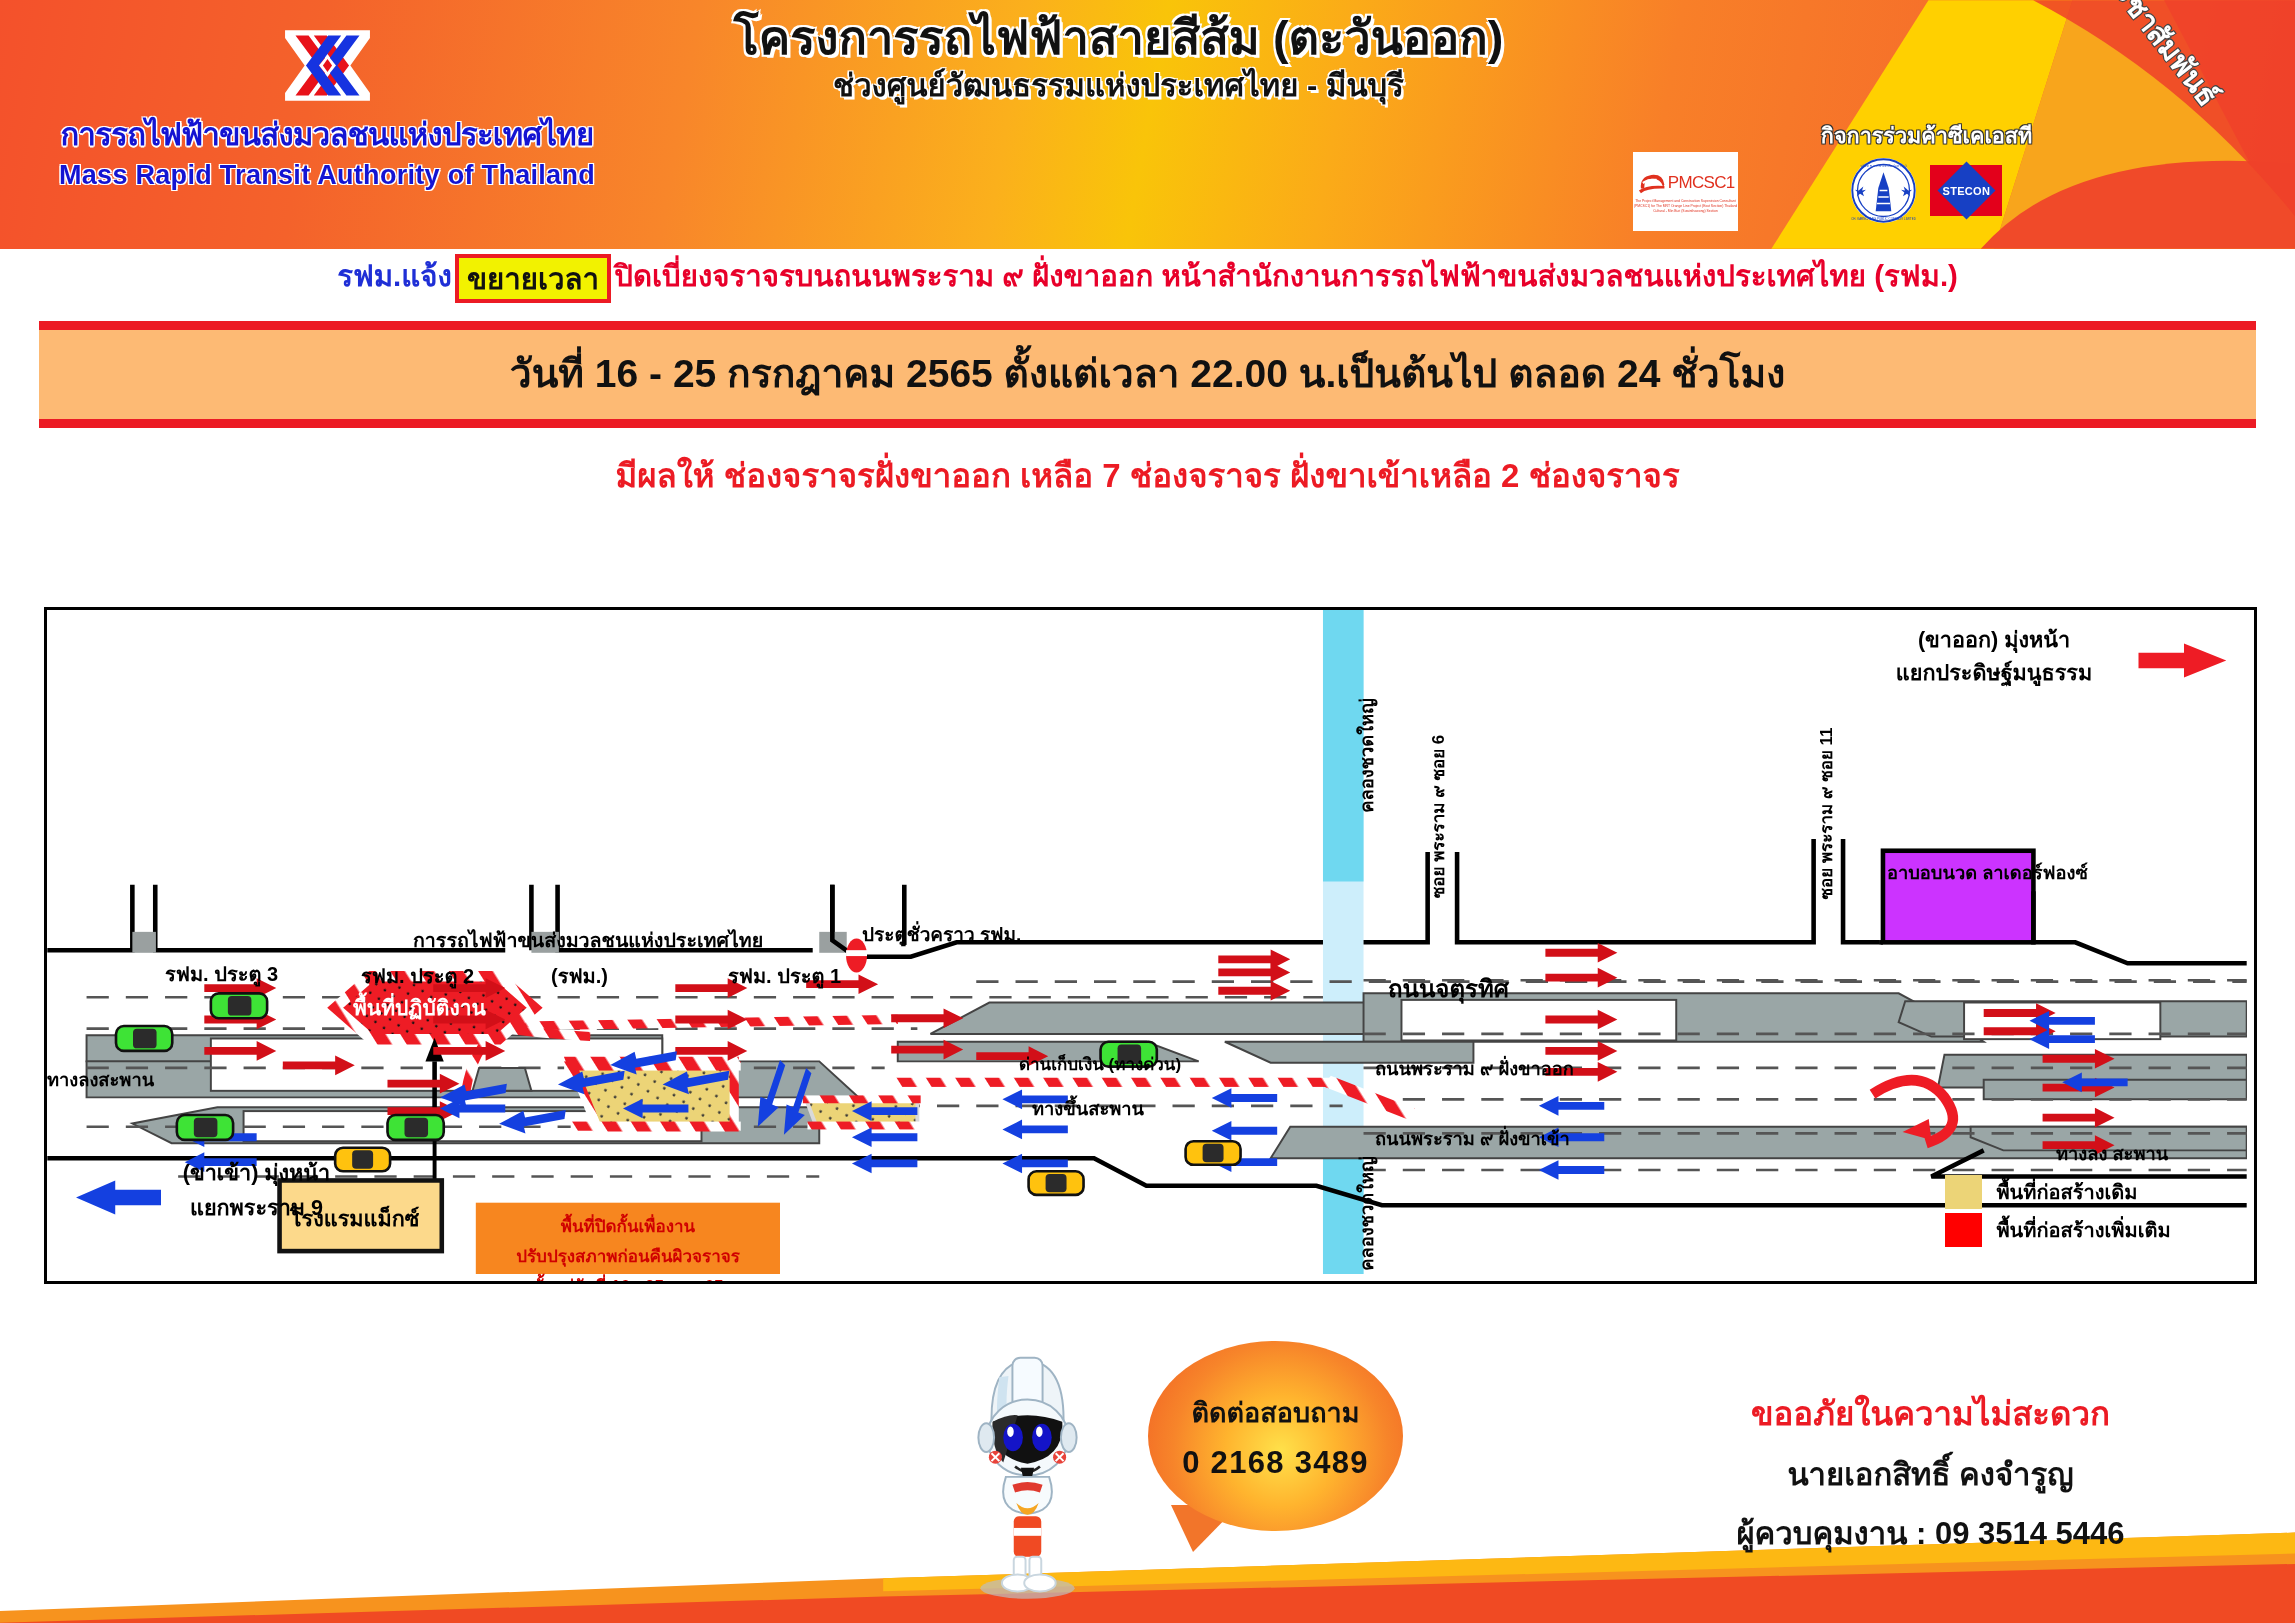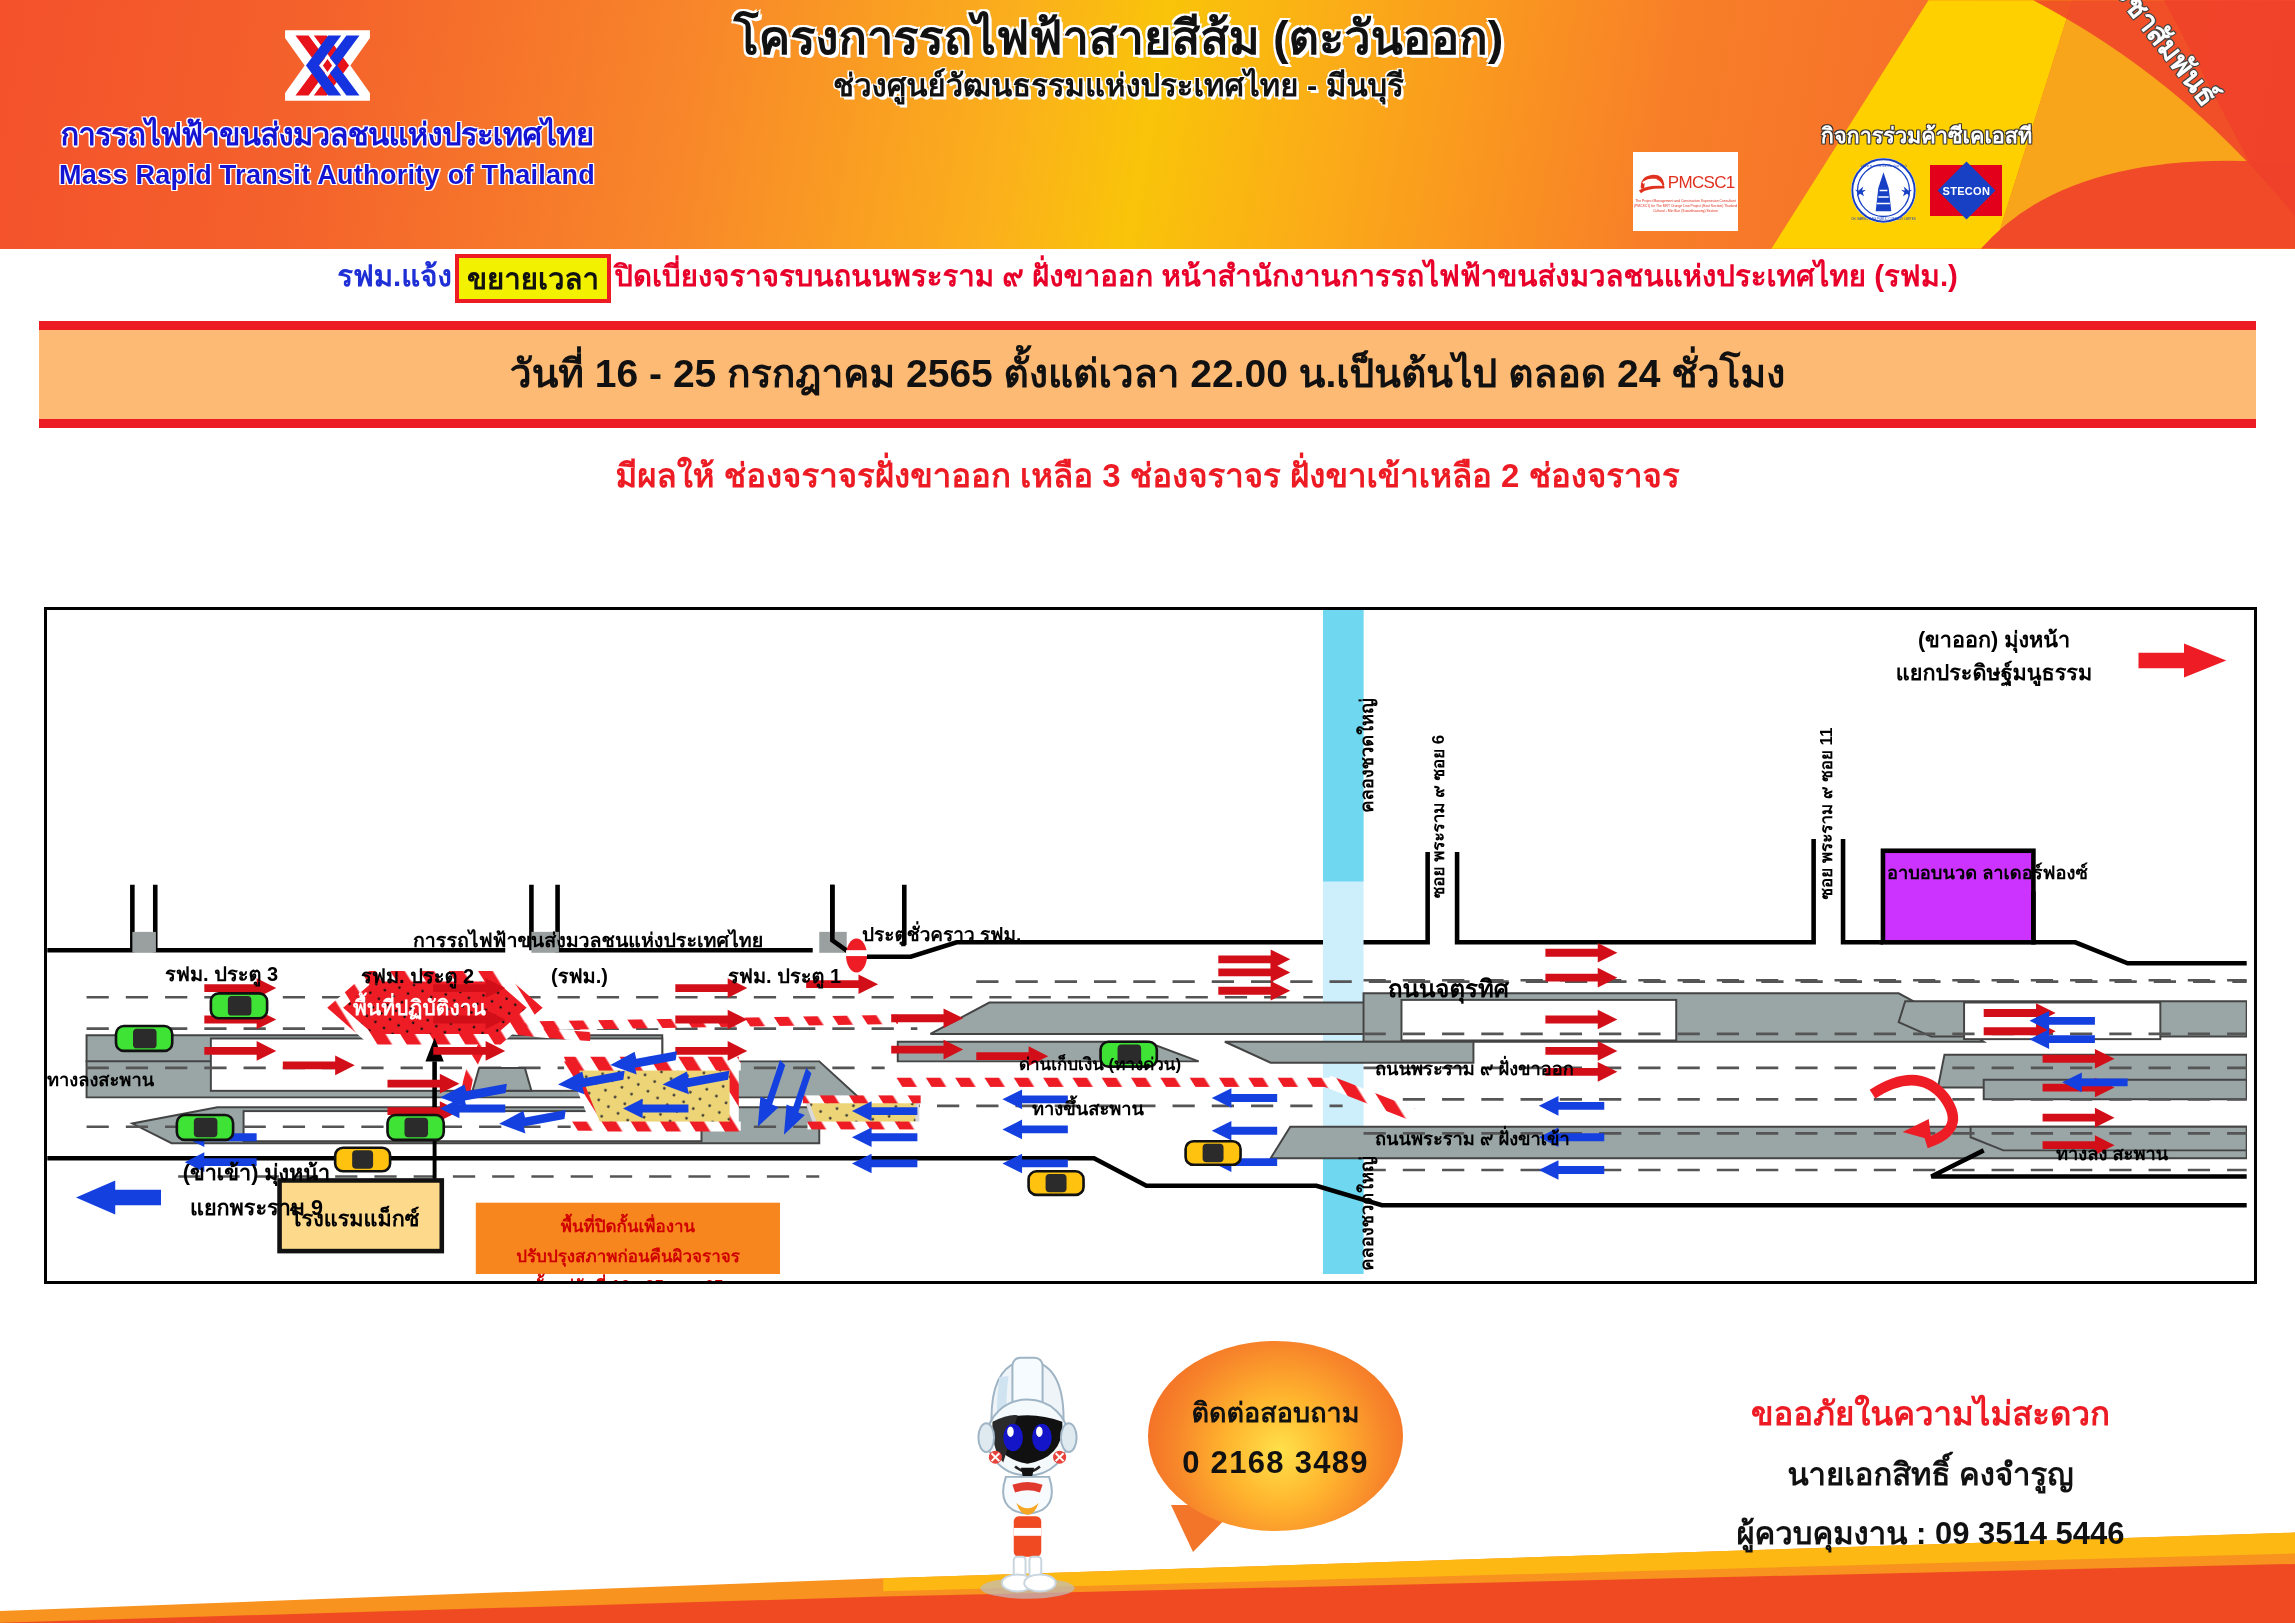--- a/index.html
+++ b/index.html
@@ -155,21 +155,21 @@
   </div>
 </div>
 
 <div id="announce">
   <div class="ann-line1">
     <span class="blue-t">รฟม.แจ้ง</span><span id="expand-badge">ขยายเวลา</span><span class="red-t">ปิดเบี่ยงจราจรบนถนนพระราม ๙ ฝั่งขาออก หน้าสำนักงานการรถไฟฟ้าขนส่งมวลชนแห่งประเทศไทย (รฟม.)</span>
   </div>
   <div id="date-banner">
     <span>วันที่ 16 - 25 กรกฎาคม 2565 ตั้งแต่เวลา 22.00 น.เป็นต้นไป ตลอด 24 ชั่วโมง</span>
   </div>
-  <div class="ann-line3">มีผลให้ ช่องจราจรฝั่งขาออก เหลือ 3 ช่องจราจร ฝั่งขาเข้าเหลือ 2 ช่องจราจร</div>
+  <div class="ann-line3">มีผลให้ ช่องจราจรฝั่งขาออก เหลือ 7 ช่องจราจร ฝั่งขาเข้าเหลือ 2 ช่องจราจร</div>
 </div>
 
 <div id="map">
   <svg id="map-svg" width="2200" height="664" viewBox="0 0 3362 1015">
     <defs>
       <pattern id="hatchY" width="18" height="18" patternTransform="rotate(35)" patternUnits="userSpaceOnUse">
         <rect width="18" height="18" fill="#ecd477"></rect>
         <circle cx="4" cy="4" r="2" fill="#333"></circle>
       </pattern>
       <pattern id="hatchR" width="16" height="16" patternTransform="rotate(35)" patternUnits="userSpaceOnUse">
@@ -426,20 +426,30 @@
     <polygon points="0,18 70,18 70,4 135,30 70,56 70,42 0,42" fill="#ee1c25"></polygon>
   </svg>
   <div class="mlab" style="left:105px;top:546px;width:209px;text-align:center;font-size:21.6px;line-height:1.6;">
     <div>(ขาเข้า) มุ่งหน้า</div>
     <div>แยกพระราม 9</div>
   </div>
   <svg style="position:absolute;left:29px;top:569px;" width="85" height="37" viewBox="0 0 130 56">
     <polygon points="130,16 60,16 60,2 0,28 60,54 60,40 130,40" fill="#1440e0"></polygon>
   </svg>
 
+  <div id="legend" style="position:absolute;left:1898px;top:565px;">
+    <div style="display:flex;align-items:center;gap:14.4px;margin-bottom:3.9px;">
+      <div style="width:37px;height:34px;background:#ecd477;"></div>
+      <span style="font-size:20px;font-weight:bold;">พื้นที่ก่อสร้างเดิม</span>
+    </div>
+    <div style="display:flex;align-items:center;gap:14.4px;">
+      <div style="width:37px;height:34px;background:#ff0000;"></div>
+      <span style="font-size:20px;font-weight:bold;">พื้นที่ก่อสร้างเพิ่มเติม</span>
+    </div>
+  </div>
 </div>
 
 <div id="footer">
   <svg id="foot-wave" viewBox="0 0 3508 170" preserveAspectRatio="none">
     <path d="M0,150 L1350,100 L3508,30 L3508,170 L0,170 Z" fill="#f7931e"></path>
     <path d="M0,168 L1350,128 L3508,78 L3508,170 L0,170 Z" fill="#f04a23"></path>
     <path d="M1350,100 L3508,30 L3508,62 L1350,120 Z" fill="#fdb813"></path>
   </svg>
 
 </div>

